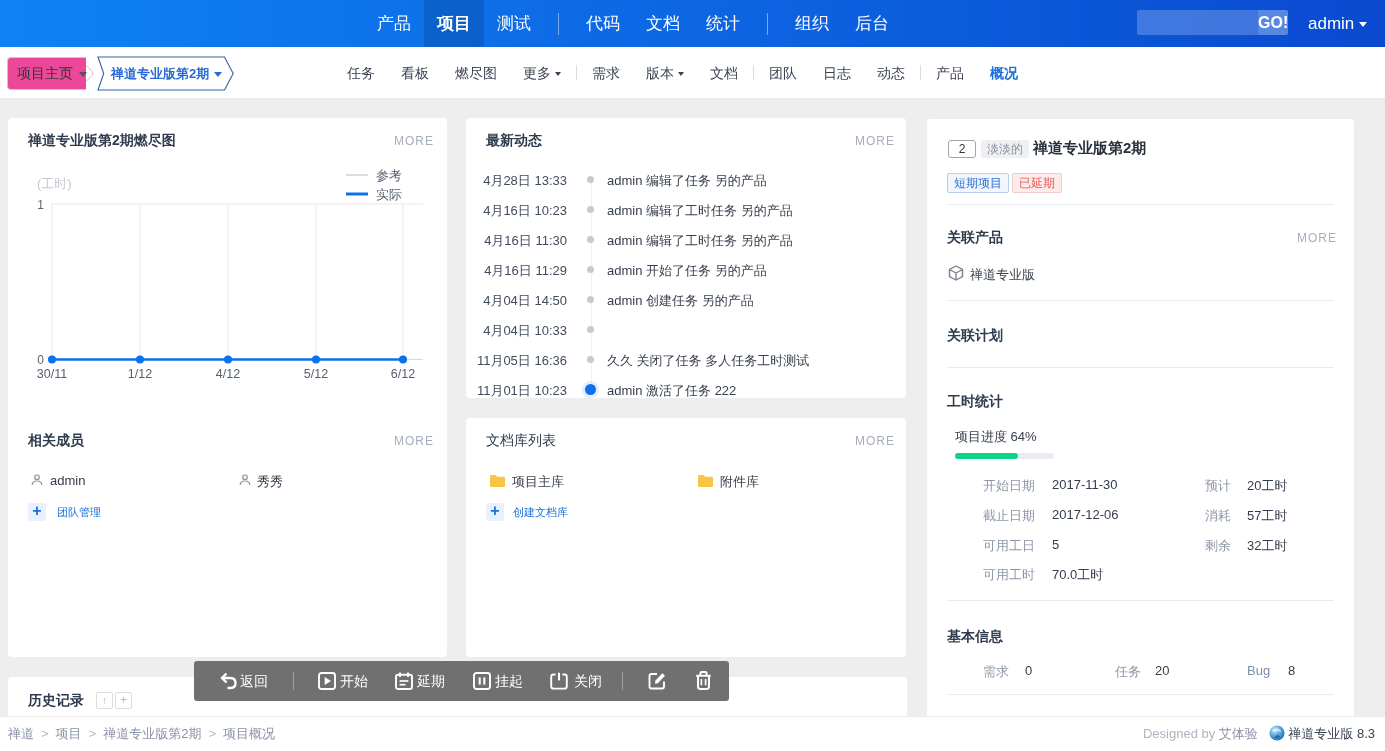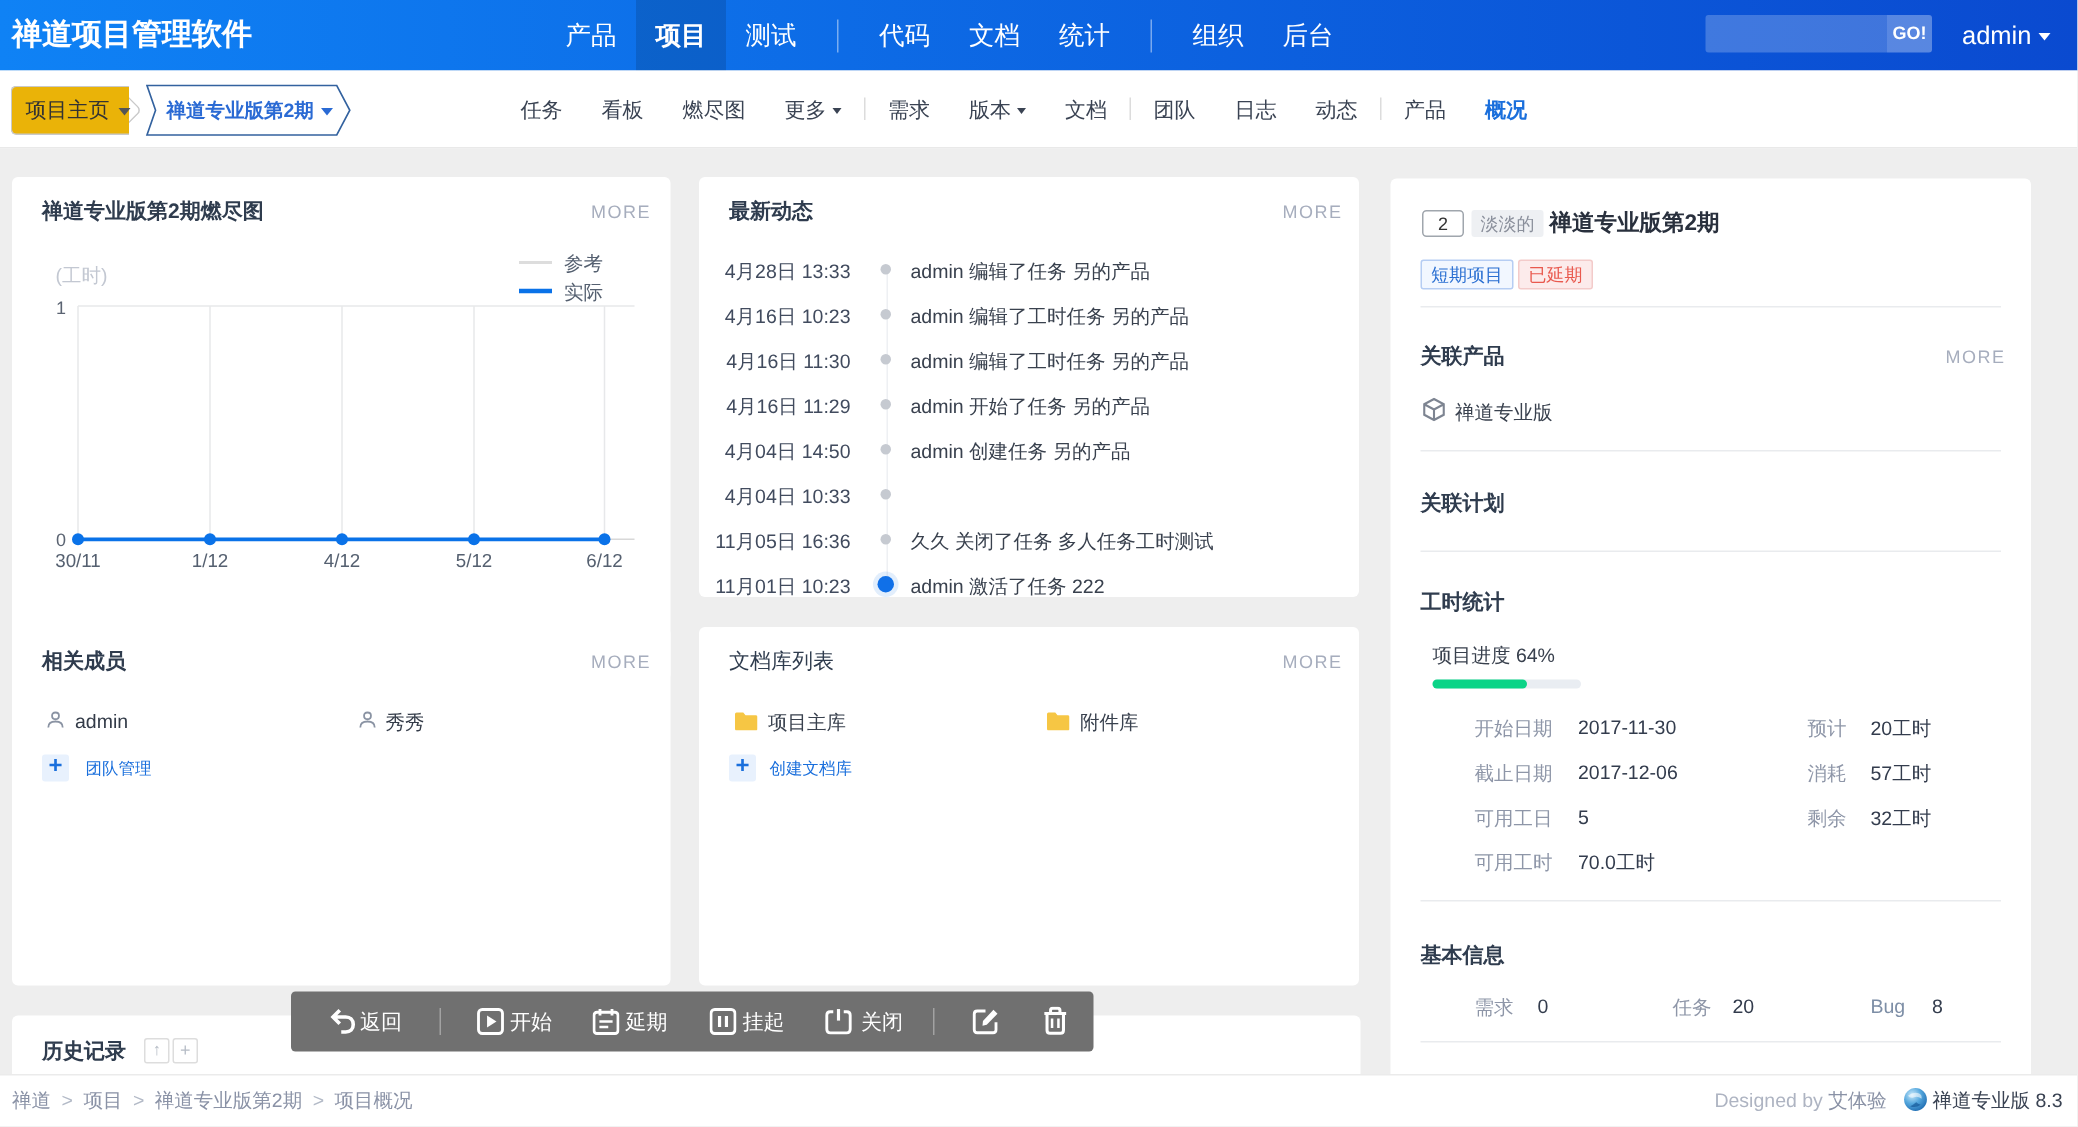--- a/index.html
+++ b/index.html
@@ -13,28 +13,28 @@
   background:linear-gradient(90deg,#0f82f5 0%,#0a4ad0 100%); color:#fff; }
 #logo { position:absolute; left:8px; top:0; line-height:47px; font-size:20px; font-weight:bold; color:#fff; }
 #mainmenu { position:absolute; left:364px; top:0; height:47px; display:flex; align-items:stretch; }
 #mainmenu .mi { padding:0 13px; line-height:47px; font-size:17px; color:#fff; white-space:nowrap; }
 #mainmenu .mi.active { background:rgba(0,0,0,0.13); font-weight:bold; }
 #mainmenu .vdiv { width:1px; height:22px; background:rgba(255,255,255,0.45); margin:12.5px 14px 0; }
 #searchbox { position:absolute; left:1137px; top:10px; width:121px; height:25px;
   background:rgba(255,255,255,0.22); border-radius:2px 0 0 2px; }
 #gobtn { position:absolute; left:1258px; top:10px; width:30px; height:25px;
   background:rgba(255,255,255,0.32); border-radius:0 2px 2px 0; color:#fff; font-weight:bold;
-  font-size:12px; text-align:center; line-height:25px; }
+  font-size:16px; text-align:center; line-height:25px; }
 #adminlbl { position:absolute; left:1308px; top:0; line-height:47px; font-size:17px; color:#fff; }
 .caret { display:inline-block; width:0; height:0; border-left:4px solid transparent;
   border-right:4px solid transparent; border-top:5px solid currentColor; vertical-align:middle; margin-left:5px; }
 
 
 #subnav { position:absolute; left:0; top:47px; width:1385px; height:52px; background:#fff; border-bottom:1px solid #e9e9e9; }
-#homebtn { position:absolute; left:7px; top:57px; height:33px; width:79px; background:#eab308;
+#homebtn { position:absolute; left:7px; top:57px; height:33px; width:79px; background:#ec4899;
   border:1px solid #c9c9c9; border-right:none; border-radius:4px 0 0 4px; line-height:31px;
   padding-left:9px; font-size:14px; color:#333; z-index:2; white-space:nowrap; }
 #homebtn .caret { color:#555; margin-left:6px; }
 #homearrow { position:absolute; left:66.9px; top:61.9px; width:23.3px; height:23.3px; background:#fff;
   border-top:1px solid #c9c9c9; border-right:1px solid #c9c9c9; transform:rotate(45deg); z-index:1; border-radius:0 4px 0 0;}
 #projbadge { position:absolute; left:95px; top:56px; z-index:3; }
 #projbadge .txt { position:absolute; left:16px; top:0; white-space:nowrap; line-height:35px;
   font-size:13px; font-weight:bold; color:#2a6ad4; }
 #submenu { position:absolute; left:334px; top:47px; height:52px; display:flex; }
 #submenu .mi { padding:0 13px; line-height:52px; font-size:14px; color:#3a4353; white-space:nowrap; }
@@ -80,21 +80,20 @@
   border-top:1px solid #ebebeb; z-index:30; }
 #crumb { position:absolute; left:8px; top:0; line-height:34px; font-size:13px; color:#8a92a6; }
 #crumb .sep { color:#b3bac7; margin:0 7px; }
 #designed { position:absolute; right:10px; top:0; line-height:34px; font-size:13px; color:#aeb4c2; }
 #designed .dark { color:#3a4353; }
 </style>
 </head>
 <body>
 
 <div id="navbar">
-  <div id="logo">禅道项目管理软件</div>
   <div id="mainmenu">
     <div class="mi">产品</div>
     <div class="mi active">项目</div>
     <div class="mi">测试</div>
     <div class="vdiv"></div>
     <div class="mi">代码</div>
     <div class="mi">文档</div>
     <div class="mi">统计</div>
     <div class="vdiv"></div>
     <div class="mi">组织</div>

